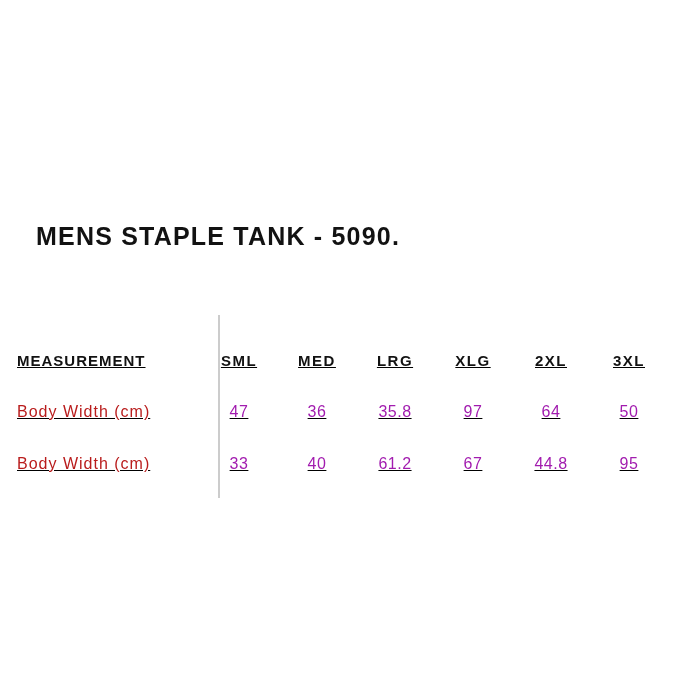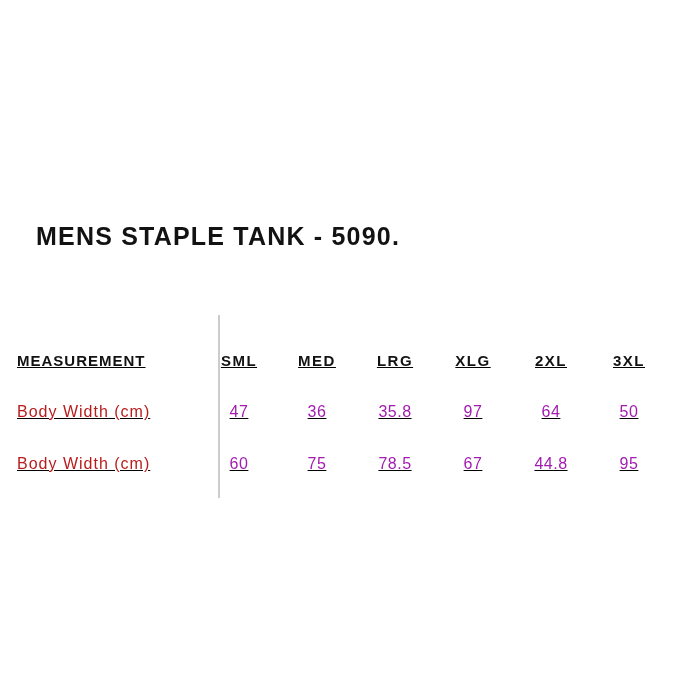--- a/index.html
+++ b/index.html
@@ -98,21 +98,21 @@
 
     <div class="cell label-cell row-label">Body Width (cm)</div>
     <div class="cell size-cell value">47</div>
     <div class="cell size-cell value">36</div>
     <div class="cell size-cell value">35.8</div>
     <div class="cell size-cell value">97</div>
     <div class="cell size-cell value">64</div>
     <div class="cell size-cell value">50</div>
 
     <div class="cell label-cell row-label">Body Width (cm)</div>
-    <div class="cell size-cell value">60</div>
-    <div class="cell size-cell value">75</div>
-    <div class="cell size-cell value">78.5</div>
+    <div class="cell size-cell value">33</div>
+    <div class="cell size-cell value">40</div>
+    <div class="cell size-cell value">61.2</div>
     <div class="cell size-cell value">67</div>
     <div class="cell size-cell value">44.8</div>
     <div class="cell size-cell value">95</div>
 
   </div>
 </div>
 
 </body></html>

